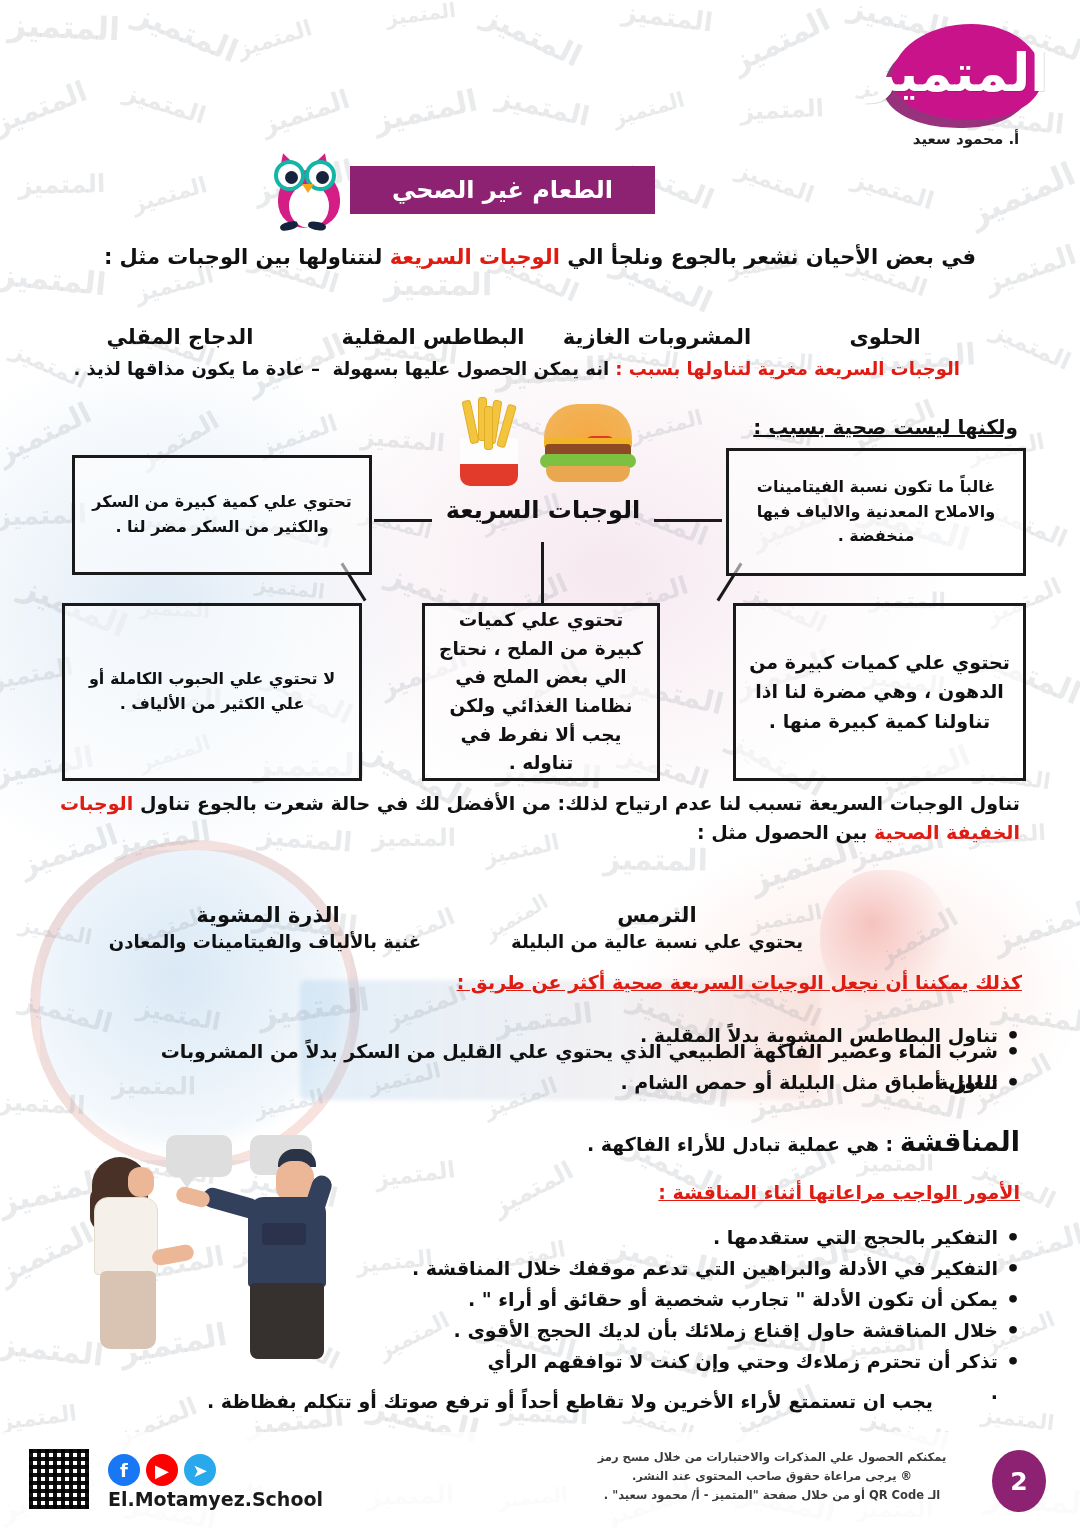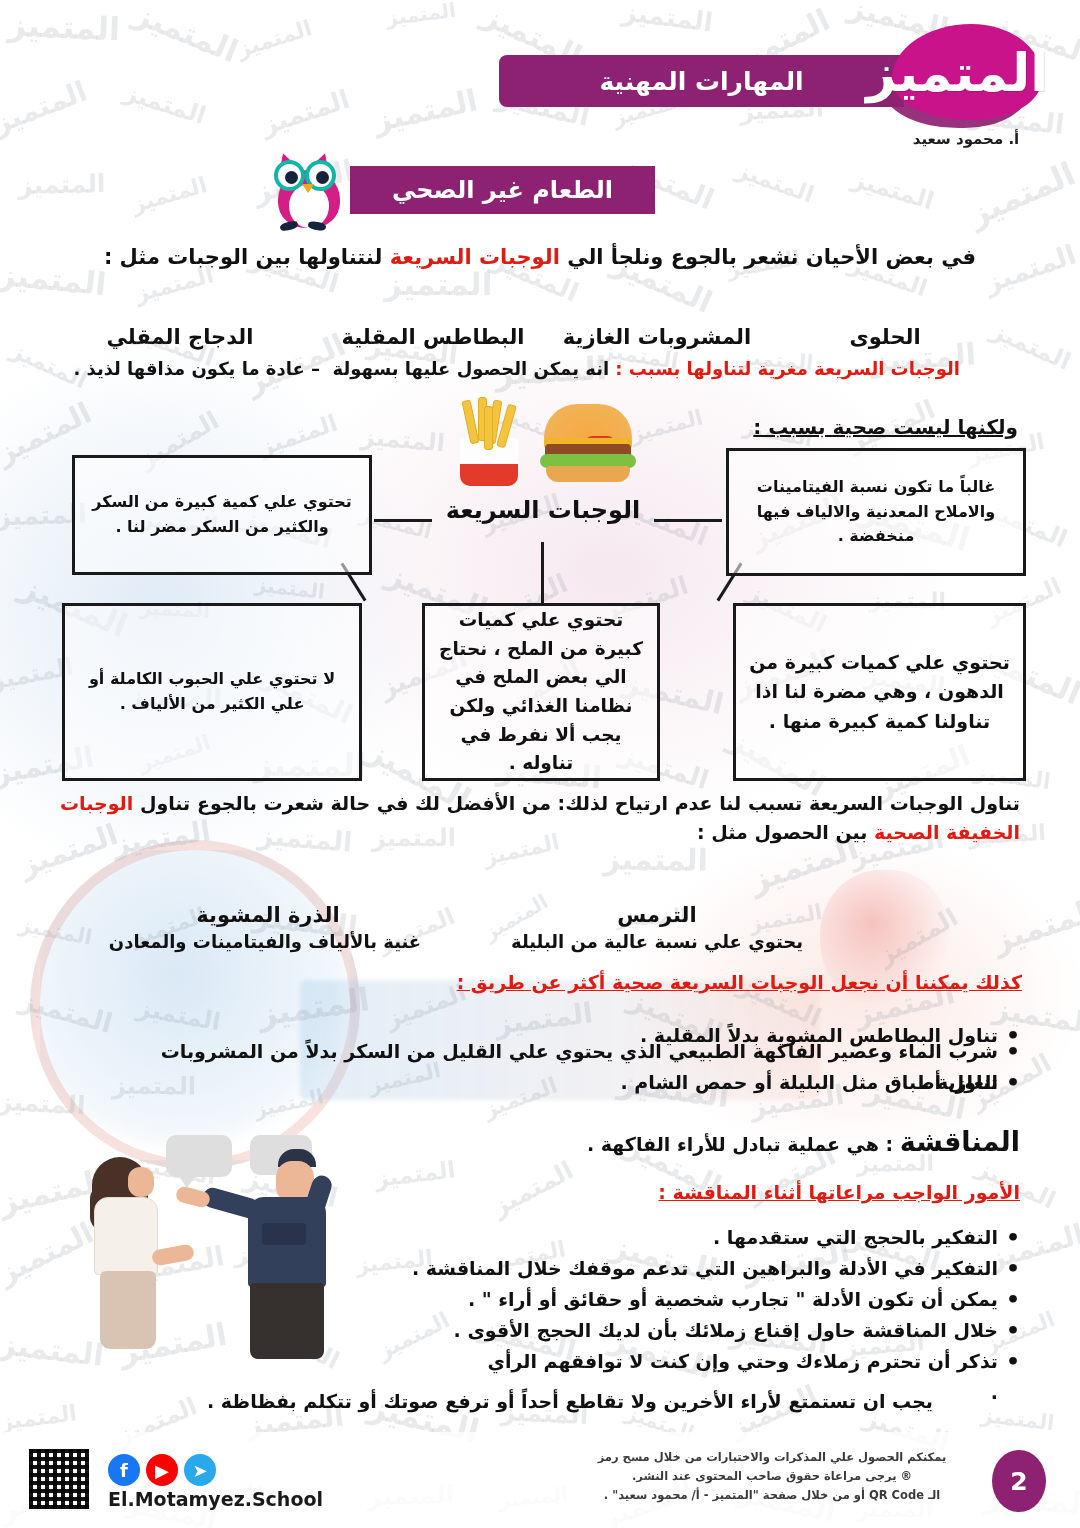--- a/index.html
+++ b/index.html
@@ -365,21 +365,20 @@
     <div class="wm" style="left: 241.429px; top: 1477.31px; transform: rotate(15.9deg); font-size: 23px;">المتميز</div>
     <div class="wm" style="left: 366.521px; top: 1481.37px; transform: rotate(-1.5deg); font-size: 25px;">المتميز</div>
     <div class="wm" style="left: 497.855px; top: 1485.36px; transform: rotate(-5.6deg); font-size: 20px;">المتميز</div>
     <div class="wm" style="left: 600.285px; top: 1487.81px; transform: rotate(-18.6deg); font-size: 27px;">المتميز</div>
     <div class="wm" style="left: 737.661px; top: 1486.48px; transform: rotate(12.3deg); font-size: 28px;">المتميز</div>
     <div class="wm" style="left: 855.871px; top: 1497.3px; transform: rotate(0.1deg); font-size: 22px;">المتميز</div>
     <div class="wm" style="left: 983.749px; top: 1482.49px; transform: rotate(4deg); font-size: 31px;">المتميز</div>
   </div>
 
 <div id="header">
-  <div class="hdr-title">المهارات المهنية</div>
   <div class="logo-wrap">
     <div class="logo-blob"></div>
     <div class="logo-script">المتميز</div>
     <div class="logo-name">أ. محمود سعيد</div>
   </div>
 </div>
 
 <div id="topic-bar">
   <div class="topic-name">الطعام غير الصحي</div>
   <div class="owl">

